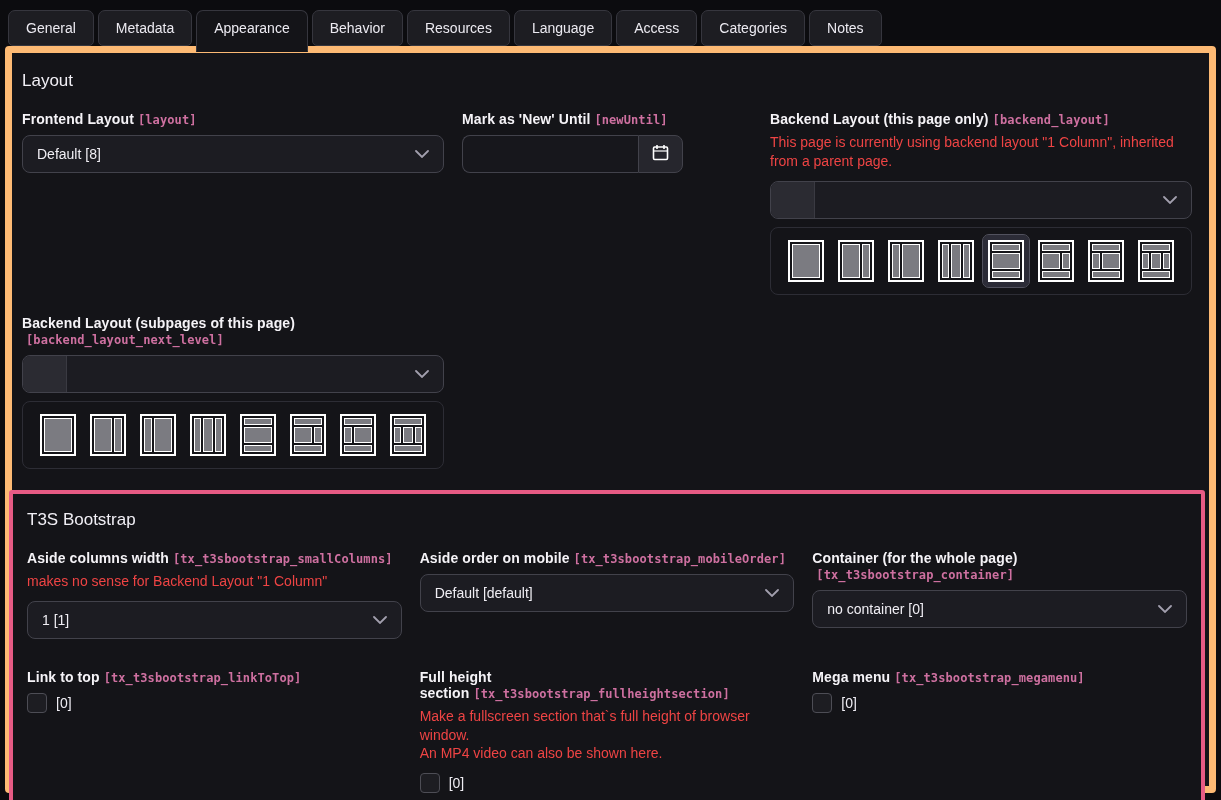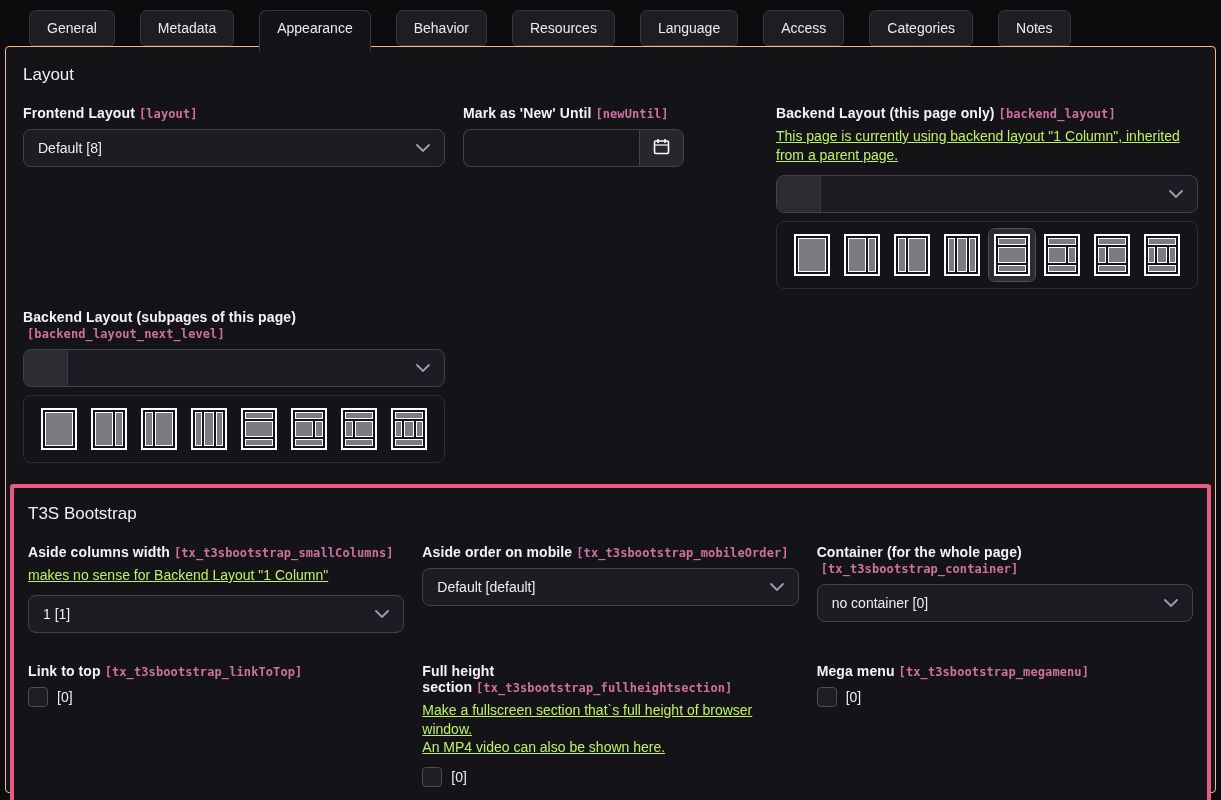--- a/index.html
+++ b/index.html
@@ -5,39 +5,39 @@
   * { margin:0; padding:0; box-sizing:border-box; }
   html,body { background:#0c0c0f; }
   body { font-family:"Liberation Sans", sans-serif; color:#f2f0f6; }
   .screen { width:1221px; height:800px; background:#0c0c0f; overflow:hidden; position:relative; }
 
   
   .tabbar { display:flex; align-items:flex-end; padding:10px 0 0 8px; gap:4px; position:relative; z-index:2; }
   .tab {
     background:#1d1d22; border:1px solid #36363e; border-radius:7px 7px 5px 5px;
     color:#eceaf1; font-size:14px; padding:10px 17px 10px 17px; cursor:pointer;
-    font-family:"Liberation Sans", sans-serif; line-height:1;margin-left:21px;
+    font-family:"Liberation Sans", sans-serif; line-height:1;
   }
   .tab.active {
     background:#141418; border-color:#36363e; border-bottom-color:#141418;
     border-radius:7px 7px 0 0; padding-bottom:16px; margin-bottom:-6px; position:relative; z-index:3;
   }
 
   
   .panel {
-    margin:0 5px; background:#141418; border:1px solid #fdba74; border-radius:4px;
-    height:747px; padding:16px 17px 0 17px; position:relative; z-index:1;
+    margin:0 5px; background:#141418; border:7px solid #fdba74; border-radius:4px;
+    height:747px; padding:16px 17px 0 10px; position:relative; z-index:1;
   }
   .section-title { font-size:17px; font-weight:400; color:#f1eff5; margin:2px 0 20px 0; }
 
   .grid2 { display:grid; grid-template-columns:1fr 1fr 1fr; column-gap:18px; row-gap:20px; align-items:start; }
 
   .field-label { font-size:14px; font-weight:700; color:#f5f3f7; margin-bottom:8px; letter-spacing:.1px; }
   .code { font-family:"DejaVu Sans Mono","Liberation Mono",monospace; font-size:12px; font-weight:700; color:#ce70a0; margin-left:4px; }
-  .desc { font-size:14px; color:#bef264; margin:-2px 0 10px 0; line-height:1.35;text-decoration:underline; }
+  .desc { font-size:14px; color:#ef4444; margin:-2px 0 10px 0; line-height:1.35; }
 
   .select {
     height:38px; background:#1c1c22; border:1px solid #42424b; border-radius:8px;
     display:flex; align-items:center; padding:0 14px; font-size:14px; color:#f0eef4;
     justify-content:space-between; cursor:pointer; overflow:hidden;
   }
   .select .chev { flex:0 0 auto; margin-left:8px; display:flex; align-items:center; }
   .select.with-slot { padding:0; }
   .select .icon-slot { width:44px; align-self:stretch; background:#2b2b32; border-right:1px solid #3a3a42; border-radius:7px 0 0 7px; }
   .select .slot-rest { flex:1; display:flex; align-items:center; justify-content:flex-end; padding:0 14px; }

